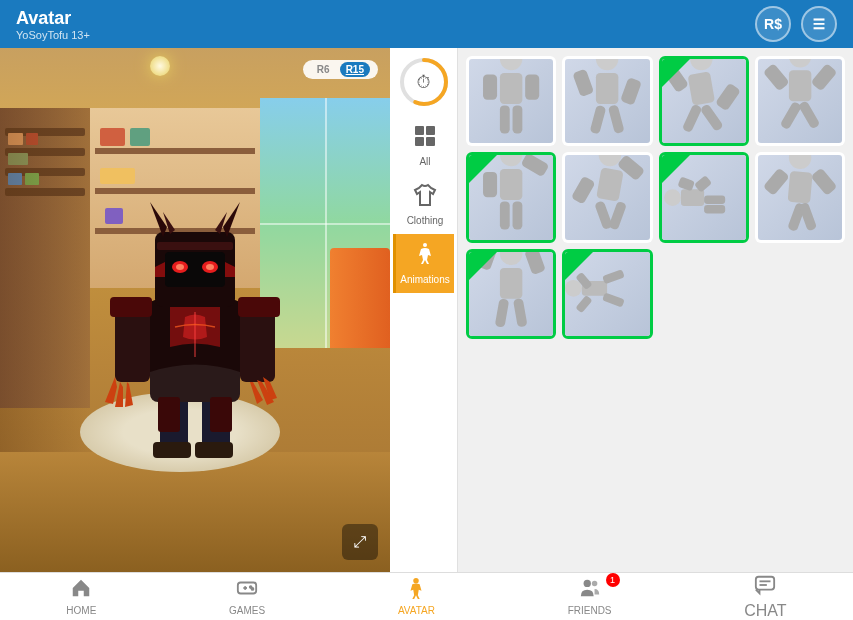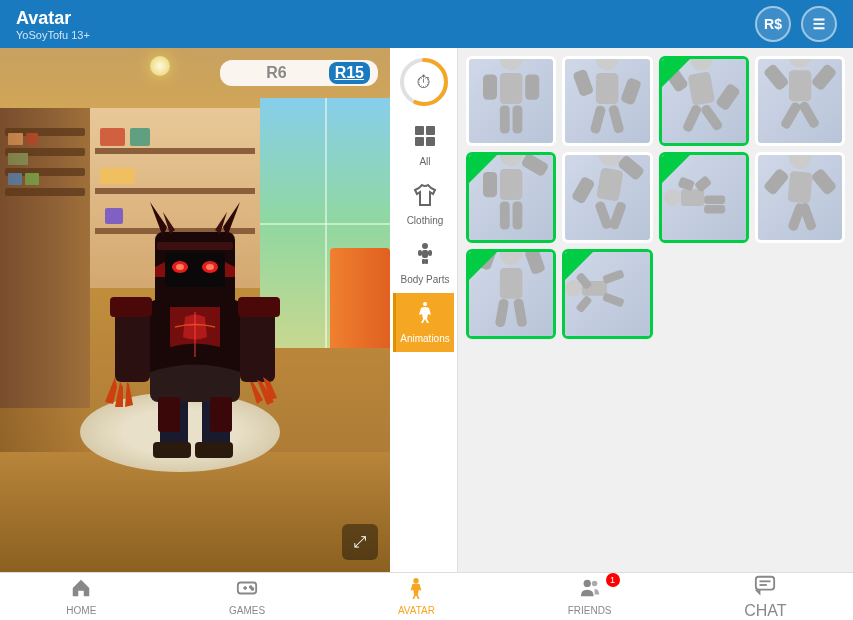--- a/index.html
+++ b/index.html
@@ -83,21 +83,21 @@
     #version-toggle {
       position: absolute;
       top: 12px; right: 12px;
       display: flex; gap: 4px; align-items: center;
       background: rgba(255,255,255,0.9);
       border-radius: 12px;
       padding: 2px 8px;
       font-size: 12px;
     }
     .ver-btn {
-      padding: 2px 6px; border-radius: 8px; font-size: 16px; font-weight: bold; cursor: pointer; margin-left: 32px;
+      padding: 2px 6px; border-radius: 8px; font-size: 10px; font-weight: bold; cursor: pointer;
     }
     .ver-btn.inactive { color: #888; }
     .ver-btn.active-blue { background: #1a7abf; color: white; text-decoration: underline; }
 
     
     #sidebar {
       width: 68px;
       height: 524px;
       background: white;
       display: flex;
@@ -340,31 +340,20 @@
               <rect x="13" y="13" width="9" height="9" rx="1"></rect>
             </svg></span>
     <span class="sidebar-item-label">All</span>
   </div>
         <div class="sidebar-item">
     <span class="sidebar-item-icon"><svg width="24" height="24" viewBox="0 0 24 24" fill="none" stroke="#666" stroke-width="2">
               <path d="M9,2 L6,5 L2,7 L4,11 L7,9 L7,22 L17,22 L17,9 L20,11 L22,7 L18,5 L15,2 Q12,4 9,2Z"></path>
             </svg></span>
     <span class="sidebar-item-label">Clothing</span>
   </div>
-        <div class="sidebar-item">
-    <span class="sidebar-item-icon"><svg width="24" height="24" viewBox="0 0 24 24" fill="#666">
-              <circle cx="12" cy="4" r="3"></circle>
-              <rect x="9" y="8" width="6" height="8" rx="2"></rect>
-              <rect x="5" y="8" width="4" height="6" rx="2"></rect>
-              <rect x="15" y="8" width="4" height="6" rx="2"></rect>
-              <rect x="9" y="17" width="3" height="5" rx="1"></rect>
-              <rect x="12" y="17" width="3" height="5" rx="1"></rect>
-            </svg></span>
-    <span class="sidebar-item-label">Body Parts</span>
-  </div>
         <div class="sidebar-item active">
     <span class="sidebar-item-icon"><svg width="24" height="24" viewBox="0 0 24 24" fill="white">
               <circle cx="12" cy="3" r="2"></circle>
               <path d="M8,7 L6,14 L9,13 L10,18 L8,22 L10,22 L12,18 L14,22 L16,22 L14,18 L15,13 L18,14 L16,7 Q12,5 8,7Z"></path>
             </svg></span>
     <span class="sidebar-item-label">Animations</span>
   </div>
       </div>
   </div>
 

